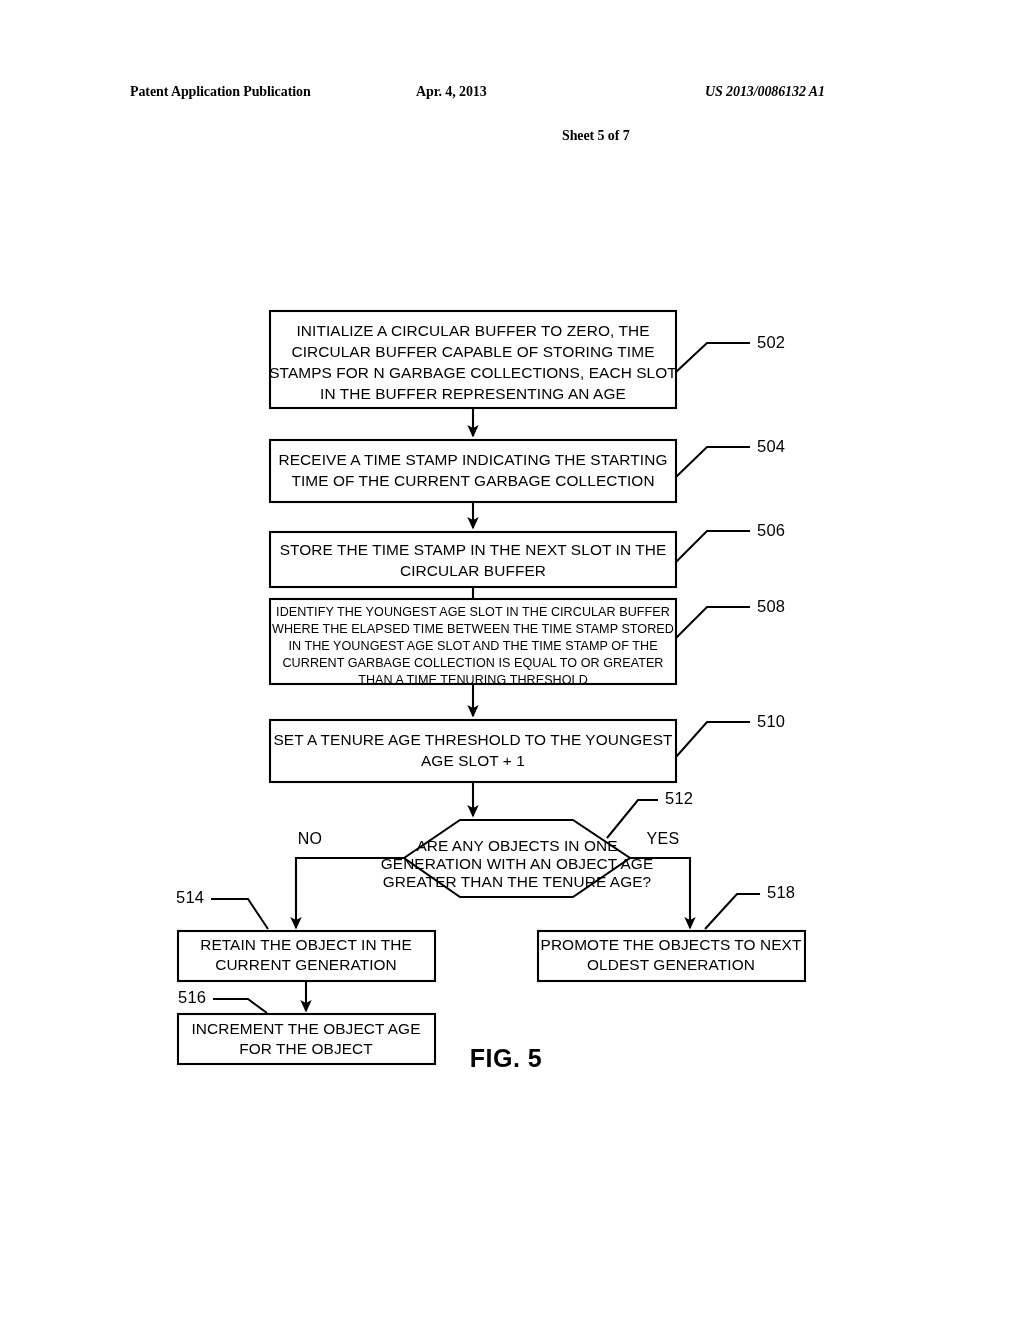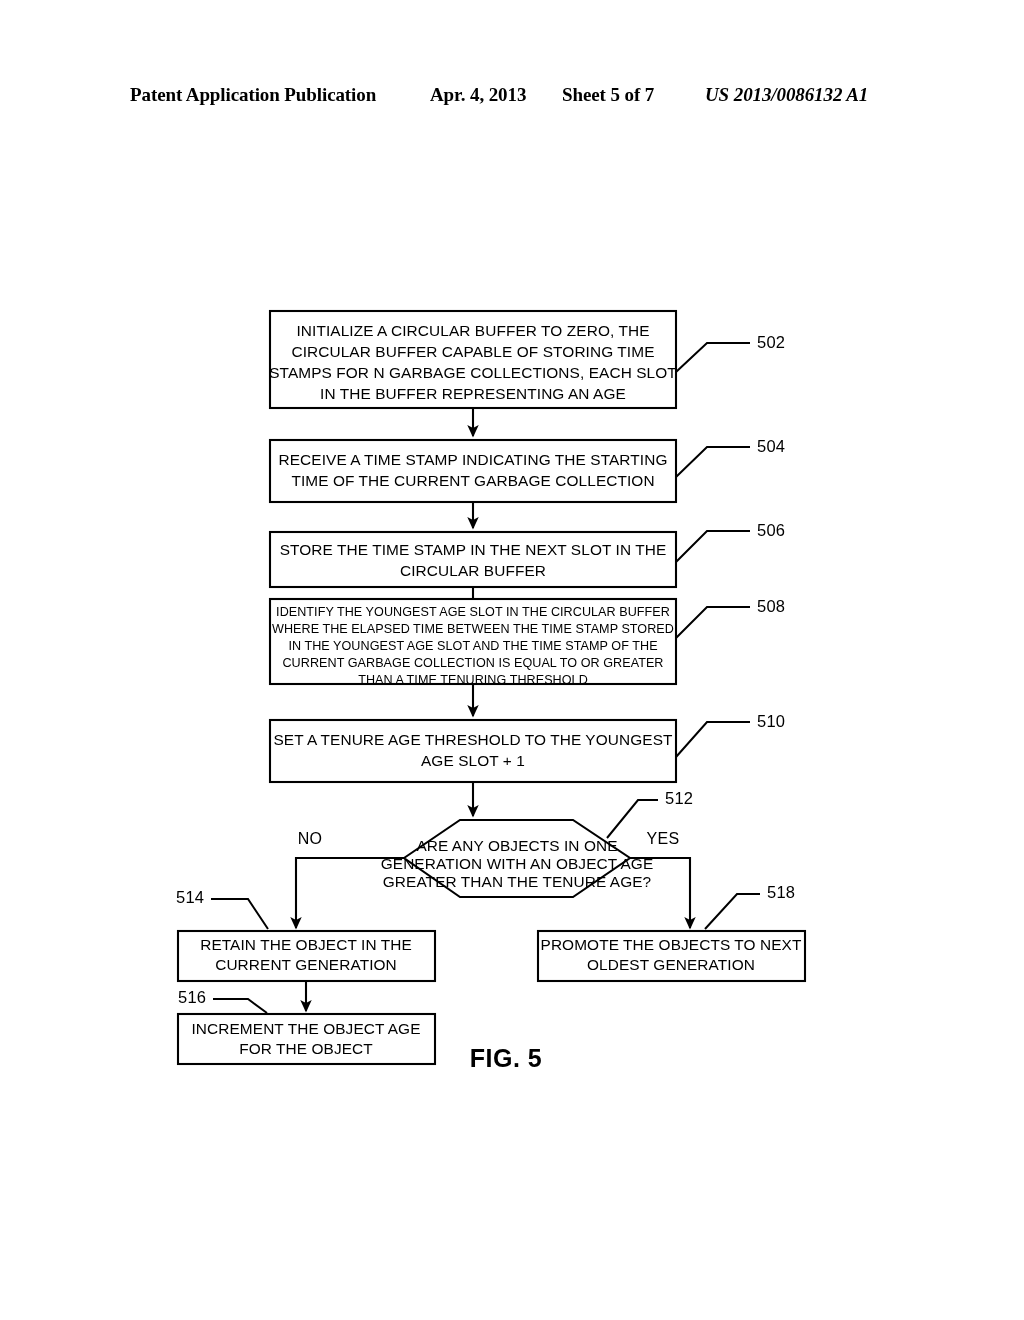--- a/index.html
+++ b/index.html
@@ -25,36 +25,37 @@
   .header {
     position: absolute;
     top: 84px;
     left: 0;
     width: 1024px;
     height: 30px;
     display: flex;
     align-items: baseline;
     font-family: "Liberation Serif", serif;
     font-weight: bold;
-    font-size: 19px;
+    font-size: 14px;
     letter-spacing: -0.1px;
     white-space: nowrap;
   }
   .hdr-pub {
     position: absolute;
     left: 130px;
   }
   .hdr-date {
     position: absolute;
-    left: 430px;
+    left: 416px;
     text-align: center;
   }
   .hdr-sheet {
     position: absolute;
     left: 562px;
+    margin-top: 44px;
   }
   .hdr-num {
     position: absolute;
     left: 705px;
     font-style: italic;
   }
   
   .figure {
     position: absolute;
     left: 0;

